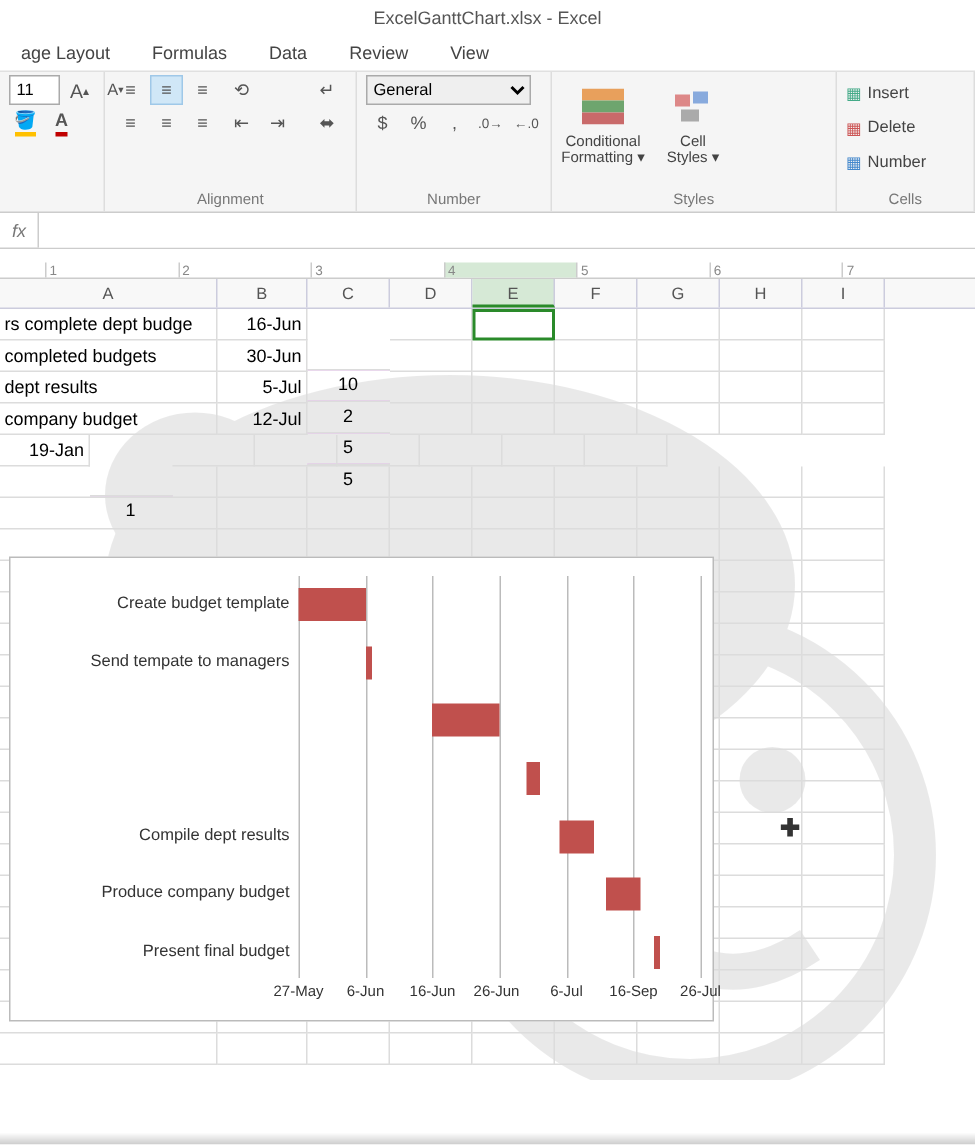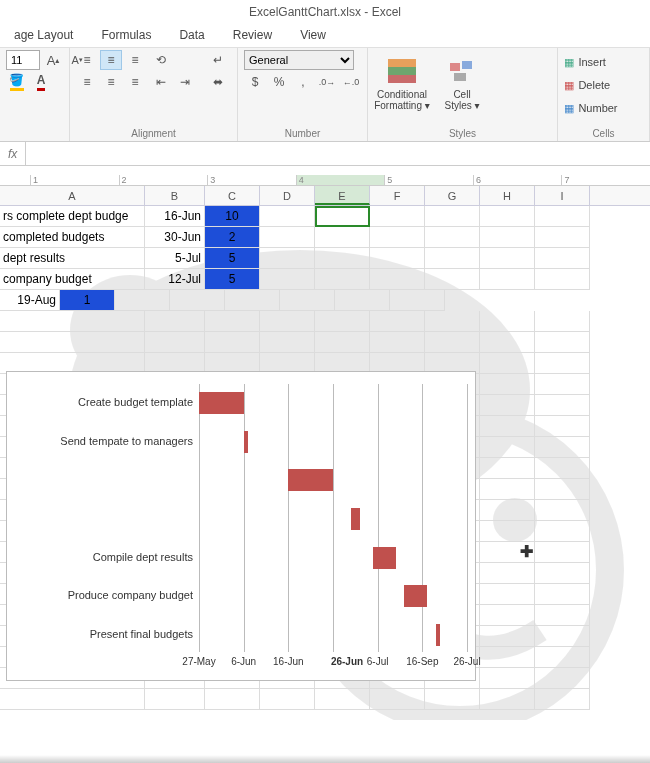--- a/index.html
+++ b/index.html
@@ -40,21 +40,21 @@
 
 .colhdr { height: 20px; display: flex; border-bottom: 1px solid #ccd; background: #f8f8f8; }
 .ch { border-right: 1px solid #ccd; text-align: center; font-size: 11px; color: #555; line-height: 20px; }
 .ch.sel { background: #d6e9d6; border-bottom: 2px solid #2a8a2a; }
 
 
 .grid { position: relative; }
 .row { display: flex; height: 21px; }
 .cell { border-right: 1px solid #dcdcdc; border-bottom: 1px solid #dcdcdc; font-size: 12px; padding: 0 3px; line-height: 20px; white-space: nowrap; overflow: visible; }
 .cell.r { text-align: right; }
-.cell.selrange { background: #1d4ed8; }
+.cell.selrange { background: #f0abfc; margin-top: 40px; }
 .cell.activecell { border: 2px solid #2a8a2a; line-height: 18px; }
 
 
 .chart { position: absolute; left: 6px; top: 165px; width: 470px; height: 310px; background: #fff; border: 1px solid #bbb; }
 .chart-body { position: absolute; left: 192px; top: 12px; right: 10px; bottom: 28px; }
 .gridline { position: absolute; top: 0; bottom: 0; width: 1px; background: #bbb; }
 .bar { position: absolute; height: 22px; background: #c0504d; }
 .ylab { position: absolute; right: 282px; font-size: 11px; color: #333; text-align: right; width: 190px; }
 .xlab-row { position: absolute; left: 192px; right: 10px; bottom: 8px; height: 16px; font-size: 10px; color: #333; }
 .xlab { position: absolute; transform: translateX(-50%); white-space: nowrap; }
@@ -273,21 +273,21 @@
       <div class="cell r" style="width: 60px;">12-Jul</div>
       <div class="cell selrange" style="width: 55px; text-align: center;">5</div>
       <div class="cell" style="width: 55px;"></div>
       <div class="cell" style="width: 55px;"></div>
       <div class="cell" style="width: 55px;"></div>
       <div class="cell" style="width: 55px;"></div>
       <div class="cell" style="width: 55px;"></div>
       <div class="cell" style="width: 55px;"></div>
     </div>
     <div class="row">
-      <div class="cell r" style="width: 60px;">19-Aug</div>
+      <div class="cell r" style="width: 60px;">19-Jan</div>
       <div class="cell selrange" style="width: 55px; text-align: center;">1</div>
       <div class="cell" style="width: 55px;"></div>
       <div class="cell" style="width: 55px;"></div>
       <div class="cell" style="width: 55px;"></div>
       <div class="cell" style="width: 55px;"></div>
       <div class="cell" style="width: 55px;"></div>
       <div class="cell" style="width: 55px;"></div>
     </div>
     <div class="row">
       <div class="cell" style="width: 145px;"></div>
@@ -512,28 +512,28 @@
         <div class="bar" style="left: 89.3333px; top: 85.4286px; width: 44.6667px; background: rgb(192, 80, 77);"></div>
         <div class="bar" style="left: 151.867px; top: 124px; width: 8.93333px; background: rgb(192, 80, 77);"></div>
         <div class="bar" style="left: 174.2px; top: 162.571px; width: 22.3333px; background: rgb(192, 80, 77);"></div>
         <div class="bar" style="left: 205.467px; top: 201.143px; width: 22.3333px; background: rgb(192, 80, 77);"></div>
         <div class="bar" style="left: 236.733px; top: 239.714px; width: 4.46667px; background: rgb(192, 80, 77);"></div>
       </div>
       <div class="xlab-row">
         <div class="xlab" style="left: 0px;">27-May</div>
         <div class="xlab" style="left: 44.6667px;">6-Jun</div>
         <div class="xlab" style="left: 89.3333px;">16-Jun</div>
-        <div class="xlab" style="left: 148px; font-weight: bold;">26-Jun</div>
+        <div class="xlab" style="left: 132px;">26-Jun</div>
         <div class="xlab" style="left: 178.667px;">6-Jul</div>
         <div class="xlab" style="left: 223.333px;">16-Sep</div>
         <div class="xlab" style="left: 268px;">26-Jul</div>
       </div>
       <div class="ylab" style="top: 24.2857px;">Create budget template</div>
       <div class="ylab" style="top: 62.8571px;">Send tempate to managers</div>
       <div class="ylab" style="top: 178.571px;">Compile dept results</div>
       <div class="ylab" style="top: 217.143px;">Produce company budget</div>
-      <div class="ylab" style="top: 255.714px;">Present final budgets</div>
+      <div class="ylab" style="top: 255.714px;">Present final budget</div>
     </div>
   </div>
 
 <div class="cross" style="left:520px; top:542px">✚</div>
 
 <div class="shadow"></div>
 
 </body></html>

